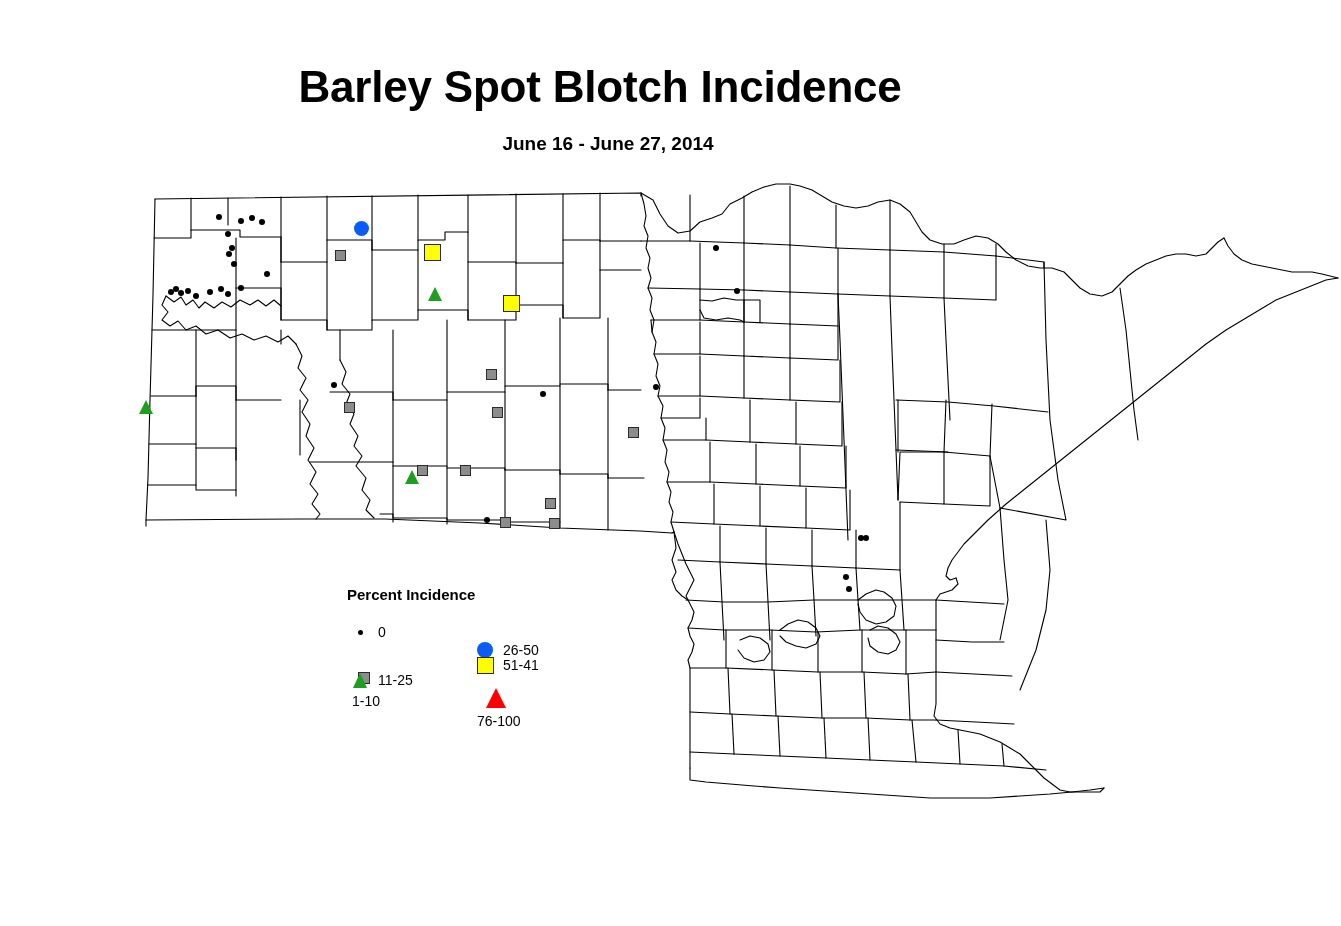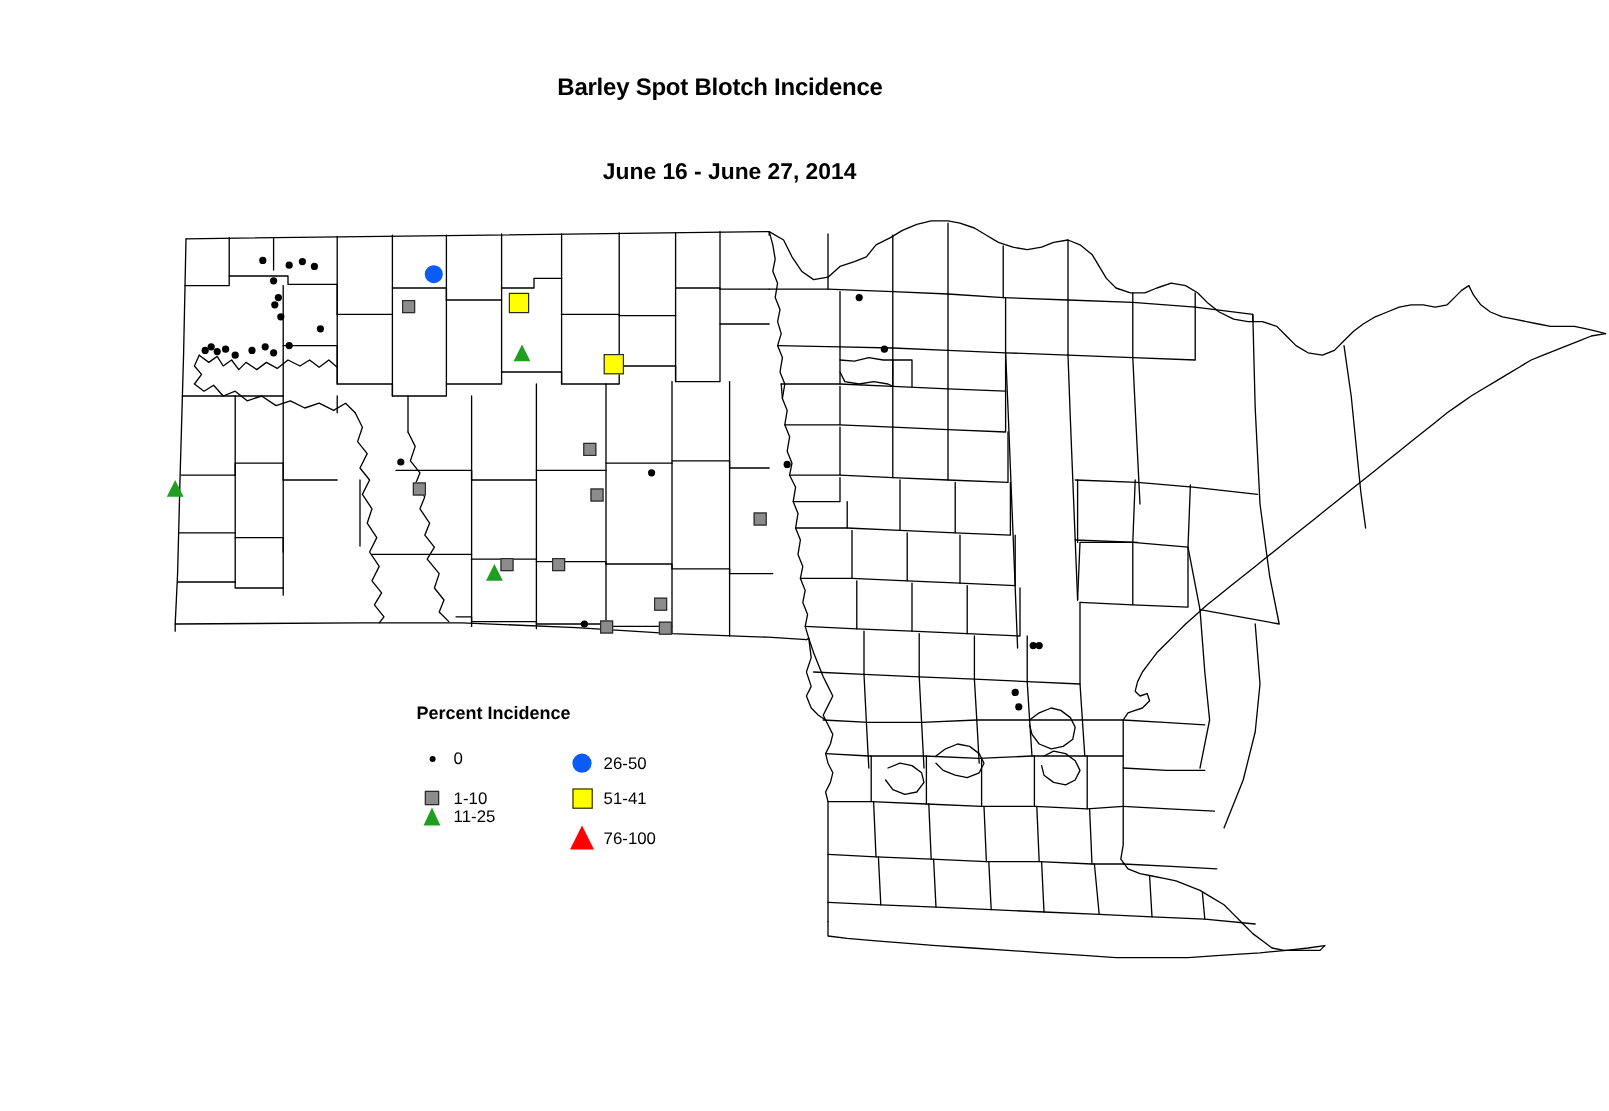--- a/index.html
+++ b/index.html
@@ -14,21 +14,21 @@
     overflow: hidden;
     font-family: "Liberation Sans", sans-serif;
     color: #000000;
   }
   #page-title {
     position: absolute;
     top: 62px;
     left: 0;
     width: 1200px;
     text-align: center;
-    font-size: 20px;
+    font-size: 44px;
     font-weight: bold;
     letter-spacing: -0.2px;
   }
   #page-subtitle {
     position: absolute;
     top: 133px;
     left: 0;
     width: 1216px;
     text-align: center;
     font-size: 19px;
@@ -348,45 +348,45 @@
 
   <div class="legend">
     <div class="legend-title">Percent Incidence</div>
     <div class="legend-grid" id="legend-grid">
         <div class="legend-entry" style="left: 0px; top: 0px;">
           <div class="legend-sym">
             <div style="position: absolute; width: 5px; height: 5px; border-radius: 50%; background: rgb(0, 0, 0); left: 10.5px; top: 8.5px;"></div>
           </div>
           <span class="legend-label">0</span>
         </div>
-        <div class="legend-entry" style="left: 0px; top: 33px;">
+        <div class="legend-entry" style="left: 0px; top: 46px; flex-direction: column;">
           <div class="legend-sym">
             <div style="position: absolute; width: 12px; height: 12px; background: rgb(140, 140, 140); box-sizing: border-box; border: 1px solid rgb(43, 43, 43); left: 7px; top: 5px;"></div>
           </div>
           <span class="legend-label">1-10</span>
         </div>
         <div class="legend-entry" style="left: 0px; top: 48px;">
           <div class="legend-sym">
             <div style="position: absolute; width: 0px; height: 0px; border-left: 7.5px solid transparent; border-right: 7.5px solid transparent; border-bottom: 15px solid rgb(31, 158, 31); left: 5.5px; top: 3.5px;"></div>
           </div>
           <span class="legend-label">11-25</span>
         </div>
-        <div class="legend-entry" style="left: 125px; top: 4px;">
+        <div class="legend-entry" style="left: 125px; top: 18px;">
           <div class="legend-sym">
             <div style="position: absolute; width: 16px; height: 16px; border-radius: 50%; background: rgb(11, 92, 245); left: 5px; top: 3px;"></div>
           </div>
           <span class="legend-label">26-50</span>
         </div>
         <div class="legend-entry" style="left: 125px; top: 33px;">
           <div class="legend-sym">
             <div style="position: absolute; width: 17px; height: 17px; background: rgb(255, 255, 0); box-sizing: border-box; border: 1px solid rgb(43, 43, 43); left: 4.5px; top: 2.5px;"></div>
           </div>
           <span class="legend-label">51-41</span>
         </div>
-        <div class="legend-entry" style="left: 125px; top: 66px;">
+        <div class="legend-entry" style="left: 125px; top: 66px; flex-direction: column;">
           <div class="legend-sym">
             <div style="position: absolute; width: 0px; height: 0px; border-left: 10px solid transparent; border-right: 10px solid transparent; border-bottom: 20px solid rgb(255, 0, 0); left: 3px; top: 1px;"></div>
           </div>
           <span class="legend-label">76-100</span>
         </div>
       </div>
   </div>
 
 </div>
 

